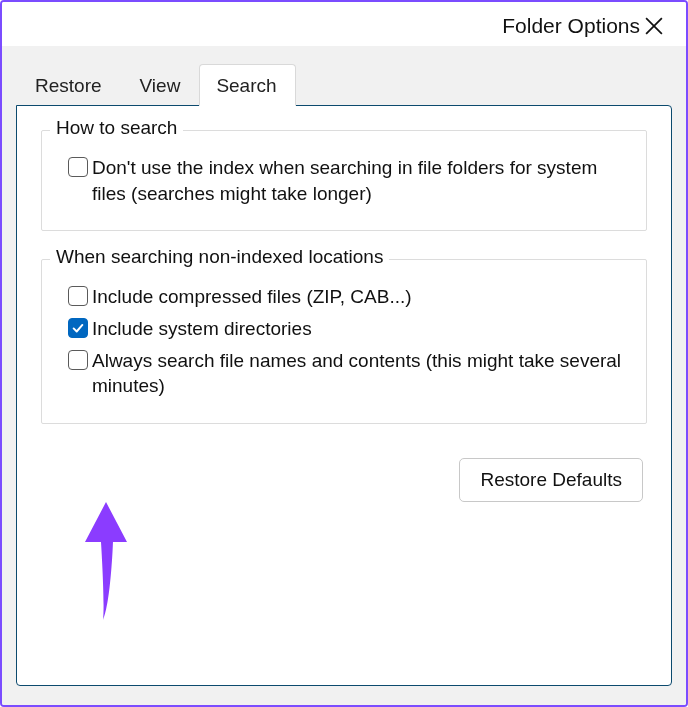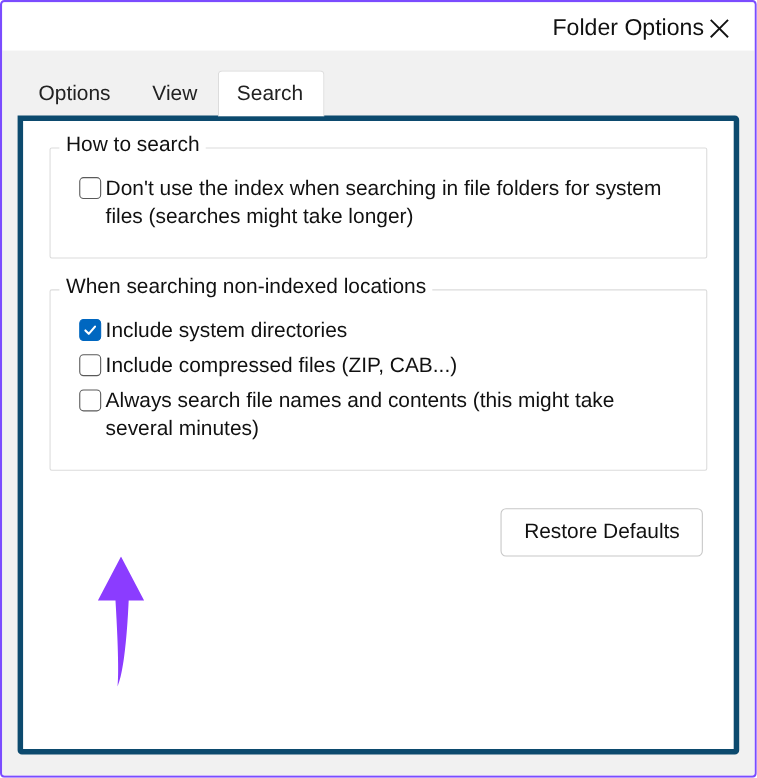--- a/index.html
+++ b/index.html
@@ -60,21 +60,21 @@
   .tab.active {
     background: #fff;
     border: 1px solid #d9d9d9;
     border-bottom: 1px solid #fff;
     z-index: 2;
     margin-bottom: -1px;
     padding-left: 16px;
   }
   .panel {
     background: #fff;
-    border: 5px solid #0c4a6e;
+    border: 1px solid #0c4a6e;
     border-radius: 0 4px 4px 4px;
     padding: 24px 24px 24px 24px;
     height: calc(100% - 60px);
     position: relative;
   }
   .groupbox {
     border: 1px solid #dcdcdc;
     border-radius: 2px;
     padding: 18px 18px 18px 26px;
     margin-bottom: 28px;
@@ -145,54 +145,54 @@
     <div class="close-btn">
       <svg viewBox="0 0 16 16">
         <line x1="1" y1="1" x2="15" y2="15" stroke="#111" stroke-width="1.5"></line>
         <line x1="15" y1="1" x2="1" y2="15" stroke="#111" stroke-width="1.5"></line>
       </svg>
     </div>
   </div>
 
   <div class="tab-area">
     <div class="tabstrip">
-      <div class="tab">Options</div>
+      <div class="tab">Restore</div>
       <div class="tab">View</div>
       <div class="tab active">Search</div>
     </div>
 
     <div class="panel">
 
       <div class="groupbox">
         <div class="group-legend">How to search</div>
         <div class="opt-row">
           <div class="chk"></div>
           <div class="opt-label">Don't use the index when searching in file folders for system files (searches might take longer)</div>
         </div>
       </div>
 
       <div class="groupbox">
         <div class="group-legend">When searching non-indexed locations</div>
+
+        <div class="opt-row">
+          <div class="chk"></div>
+          <div class="opt-label">Include compressed files (ZIP, CAB...)</div>
+        </div>
 
         <div class="opt-row">
           <div class="chk checked">
             <svg viewBox="0 0 16 16">
               <polyline points="3,8.5 6.5,12 13,4.5" fill="none" stroke="#fff" stroke-width="2.2" stroke-linecap="round" stroke-linejoin="round"></polyline>
             </svg>
           </div>
           <div class="opt-label">Include system directories</div>
         </div>
 
         <div class="opt-row">
           <div class="chk"></div>
-          <div class="opt-label">Include compressed files (ZIP, CAB...)</div>
-        </div>
-
-        <div class="opt-row">
-          <div class="chk"></div>
           <div class="opt-label">Always search file names and contents (this might take several minutes)</div>
         </div>
       </div>
 
       <button class="restore-btn">Restore Defaults</button>
 
       <div class="annotation-arrow">
         <svg viewBox="0 0 46 120">
           <path d="M23 0 L44 40 L30 40 C30 40 28 100 20 118 C22 100 18 40 18 40 L2 40 Z" fill="#8b3cff"></path>
         </svg>

